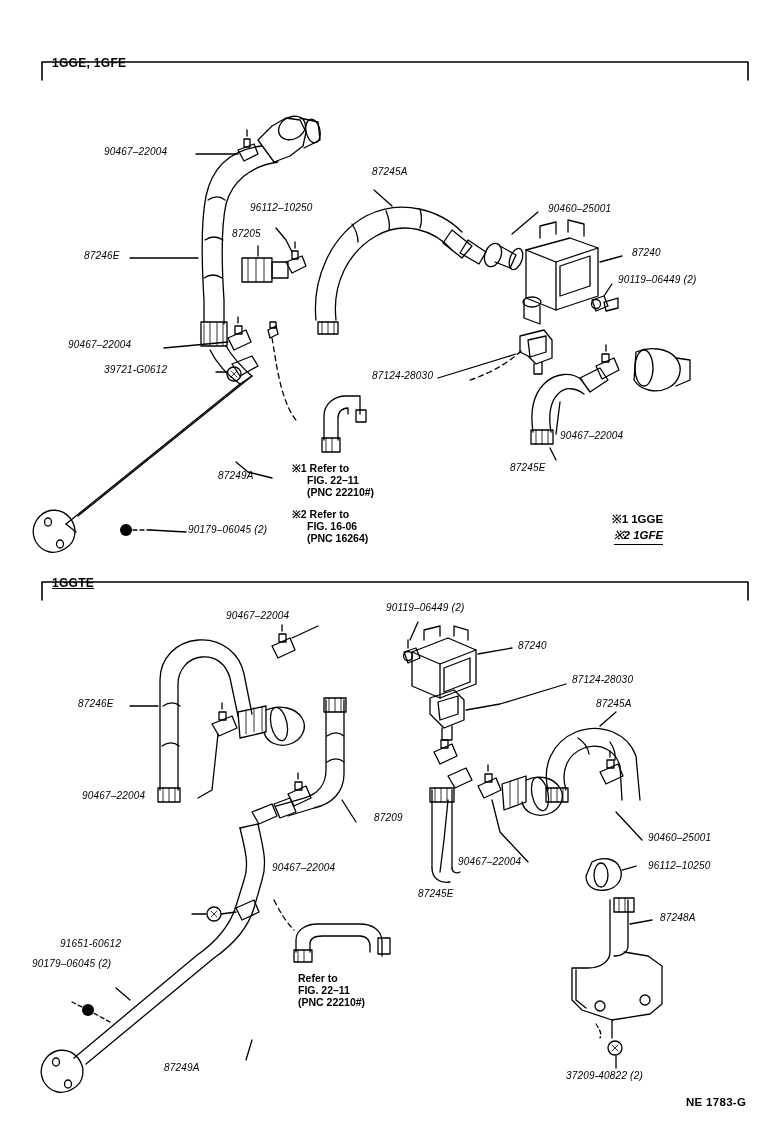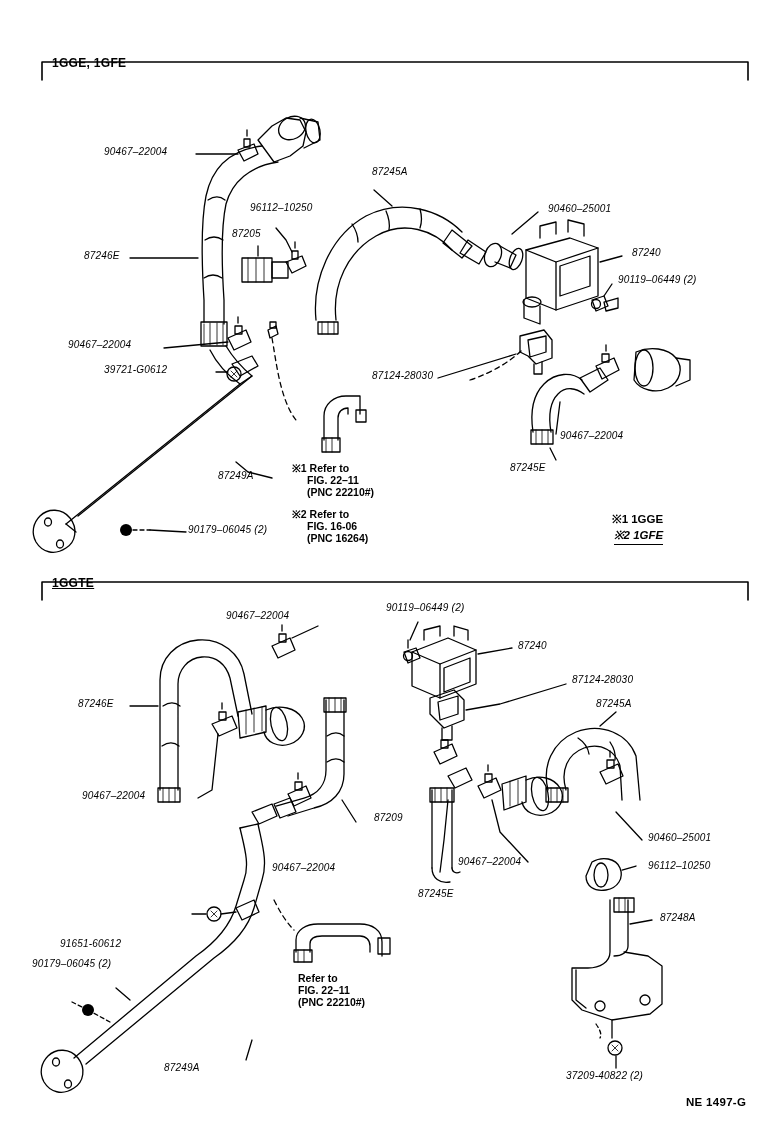--- a/index.html
+++ b/index.html
@@ -398,15 +398,15 @@
   <div class="lbl" style="left:32px;  top:958px;">90179–06045 (2)</div>
   <div class="lbl" style="left:164px; top:1062px;">87249A</div>
   <div class="lbl" style="left:566px; top:1070px;">37209-40822 (2)</div>
 
   <div class="multi" style="left:298px; top:972px;">
     <span>Refer to</span><br>
     <span>FIG. 22–11</span><br>
     <span class="tiny">(PNC 22210#)</span>
   </div>
 
-  <div class="code" style="left:686px; top:1096px;">NE 1497-G</div>
+  <div class="code" style="left:686px; top:1096px;">NE 1783-G</div>
 
 </div>
 
 </body></html>

